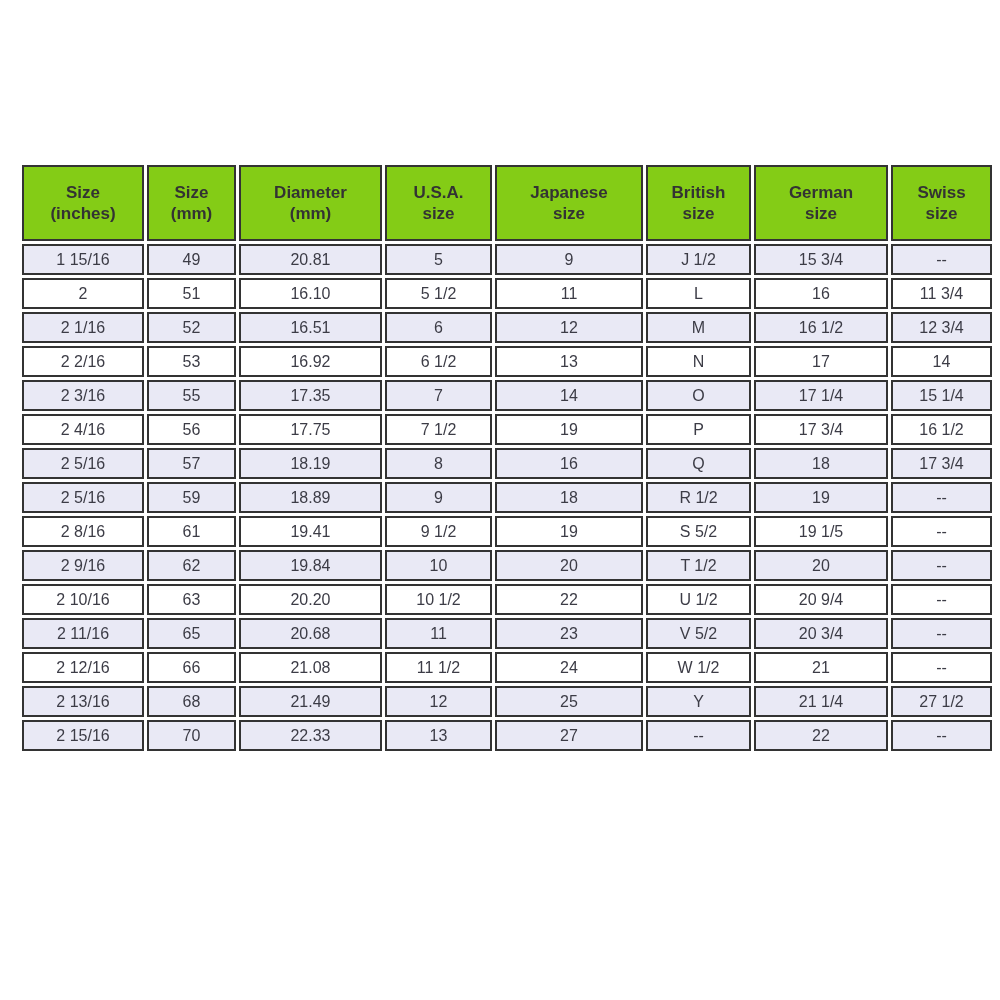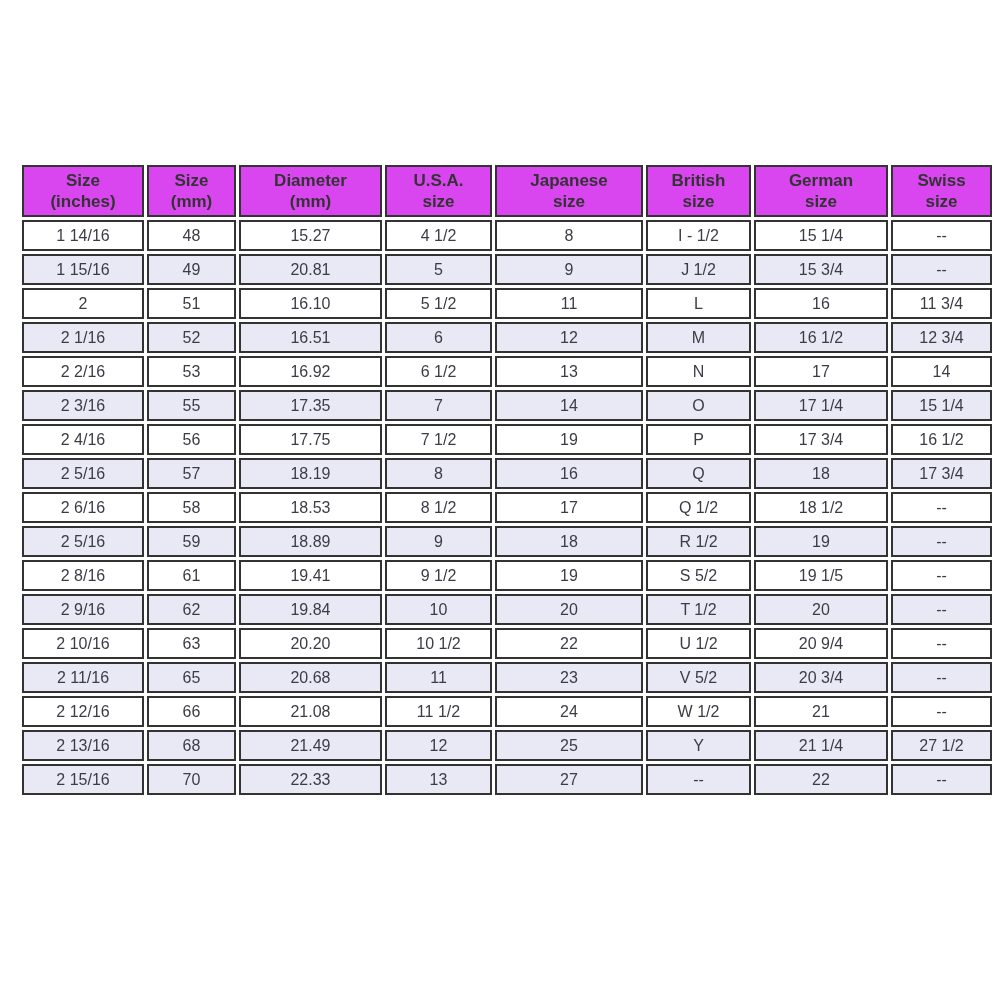--- a/index.html
+++ b/index.html
@@ -18,31 +18,31 @@
   table.ring-table {
     position: absolute;
     left: 19px;
     top: 162px;
     width: 958px;
     border-collapse: separate;
     border-spacing: 3px;
     table-layout: fixed;
   }
   table.ring-table th {
-    background: #d946ef;
+    background: #84cc16;
     border: 2px solid #333333;
     color: #333333;
     font-size: 17px;
     font-weight: bold;
     text-align: center;
     vertical-align: middle;
     height: 48px;
     line-height: 1.25;
     white-space: pre-line;
-    padding: 0 2px;
+    padding: 12px 2px;
   }
   table.ring-table td {
     background: #ffffff;
     border: 2px solid #333333;
     color: #3C3C46;
     font-size: 16px;
     text-align: center;
     vertical-align: middle;
     height: 27px;
     padding: 0 2px;
@@ -90,30 +90,20 @@
 size</th>
           <th>British
 size</th>
           <th>German
 size</th>
           <th>Swiss
 size</th>
         </tr>
     </thead>
     <tbody id="table-body">
-        <tr>
-          <td>1 14/16</td>
-          <td>48</td>
-          <td>15.27</td>
-          <td>4 1/2</td>
-          <td>8</td>
-          <td>I - 1/2</td>
-          <td>15 1/4</td>
-          <td>--</td>
-        </tr>
         <tr class="alt">
           <td>1 15/16</td>
           <td>49</td>
           <td>20.81</td>
           <td>5</td>
           <td>9</td>
           <td>J 1/2</td>
           <td>15 3/4</td>
           <td>--</td>
         </tr>
@@ -170,30 +160,20 @@
         <tr class="alt">
           <td>2 5/16</td>
           <td>57</td>
           <td>18.19</td>
           <td>8</td>
           <td>16</td>
           <td>Q</td>
           <td>18</td>
           <td>17 3/4</td>
         </tr>
-        <tr>
-          <td>2 6/16</td>
-          <td>58</td>
-          <td>18.53</td>
-          <td>8 1/2</td>
-          <td>17</td>
-          <td>Q 1/2</td>
-          <td>18 1/2</td>
-          <td>--</td>
-        </tr>
         <tr class="alt">
           <td>2 5/16</td>
           <td>59</td>
           <td>18.89</td>
           <td>9</td>
           <td>18</td>
           <td>R 1/2</td>
           <td>19</td>
           <td>--</td>
         </tr>

